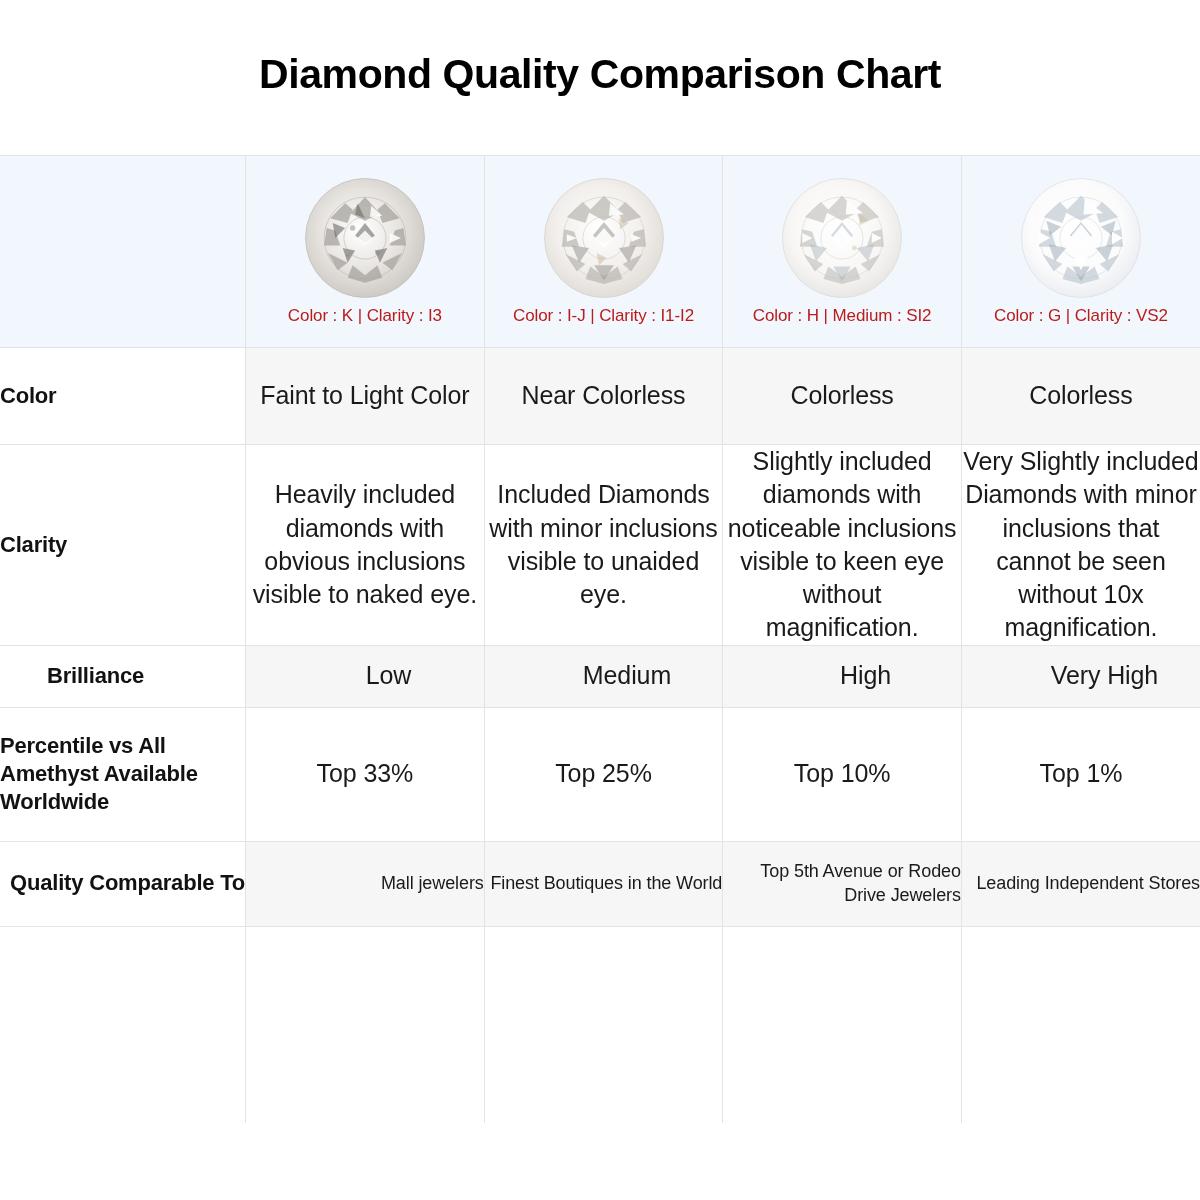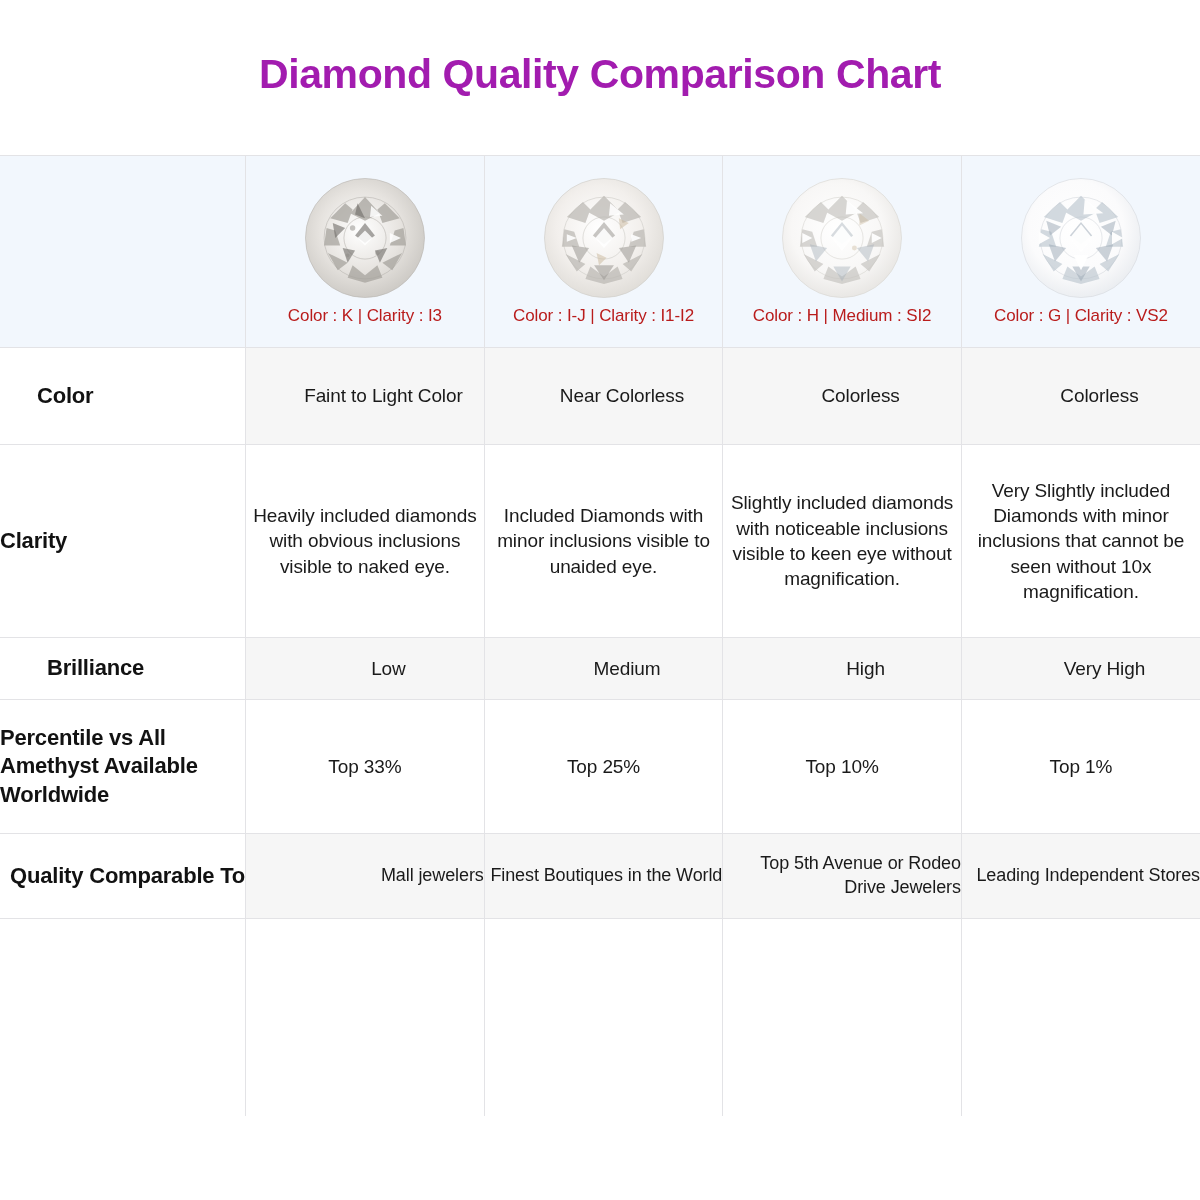--- a/index.html
+++ b/index.html
@@ -19,21 +19,21 @@
     background: #ffffff;
   }
 
   
   .title {
     width: 100%;
     text-align: center;
     font-size: 41px;
     font-weight: 700;
     letter-spacing: -0.4px;
-    color: #a21caf;
+    color: #000000;
     padding-top: 52px;
     line-height: 1.1;
     font-family: "Liberation Sans", sans-serif;
   }
 
   
   .table {
     position: absolute;
     top: 155px;
     left: 0;
@@ -87,33 +87,33 @@
     padding-left: 34px;
     padding-right: 12px;
     line-height: 1.28;
     letter-spacing: -0.2px;
     background: #ffffff;
   }
 
   
   .cell {
     text-align: center;
-    font-size: 19px;
+    font-size: 25px;
     color: #1a1a1a;
     line-height: 1.33;
     padding: 10px 14px;
     letter-spacing: -0.1px;
   }
   .cell.small { font-size: 18px; }
 
   .shaded .cell { background: #f6f6f6; }
   .plain  .cell { background: #ffffff; }
 
   
-  tr.row-color     td { height: 97px; padding-left: 37px;  }
+  tr.row-color     td { height: 97px;  }
   tr.row-clarity   td { height: 193px; }
   tr.row-brill     td { height: 62px; padding-left: 47px;  }
   tr.row-pct       td { height: 134px; }
   tr.row-quality   td { height: 85px; text-align: right;  }
   tr.row-empty     td { height: 197px; background: #ffffff; border-bottom: none; }
 </style>
 </head>
 <body>
 
 <div class="page">

